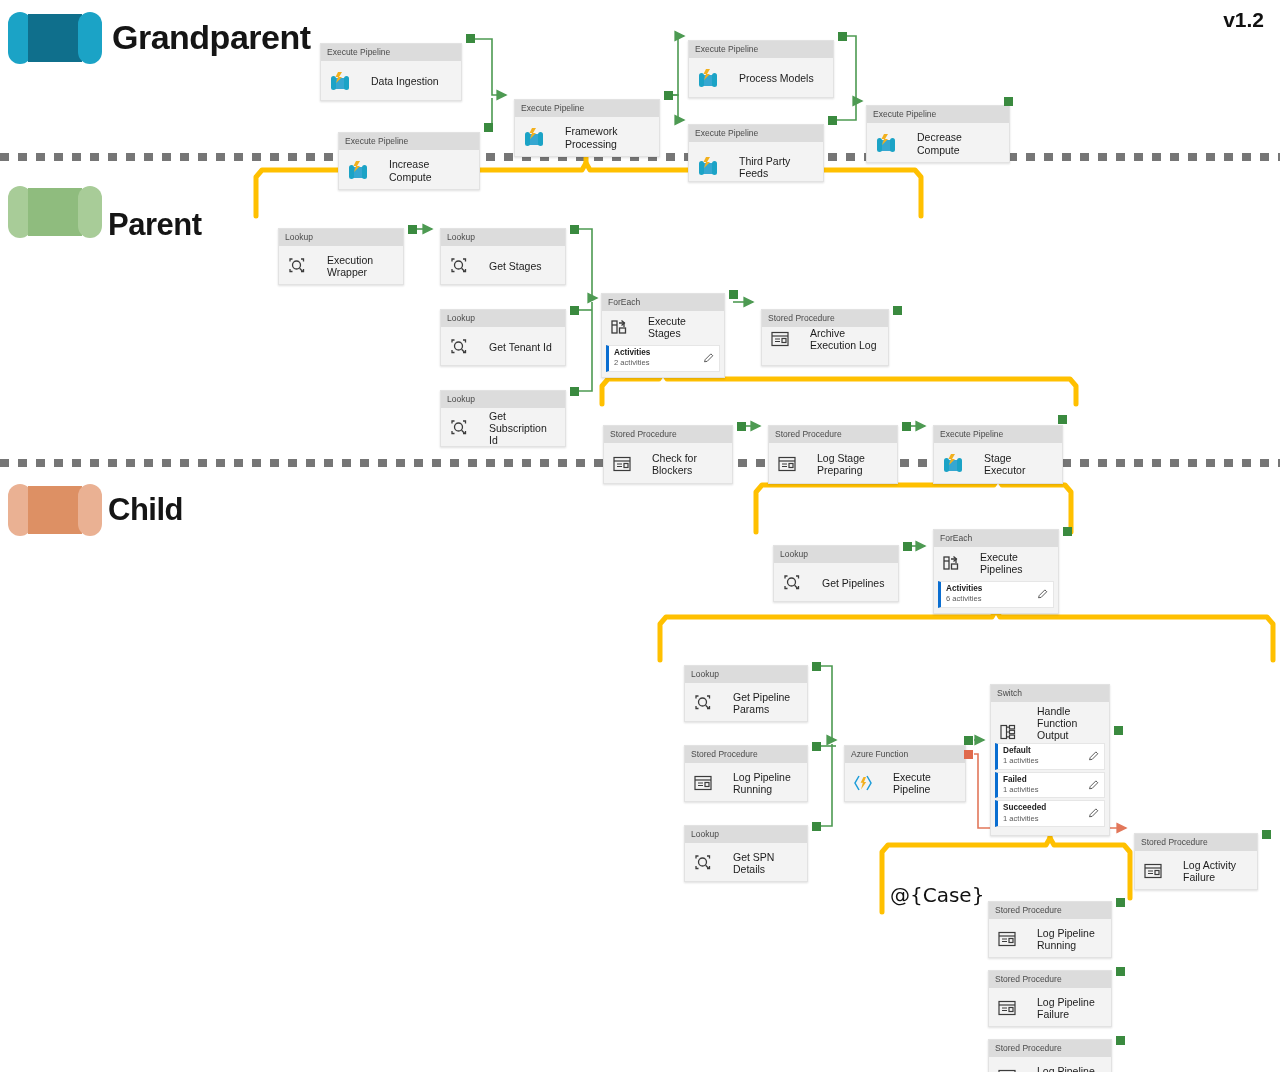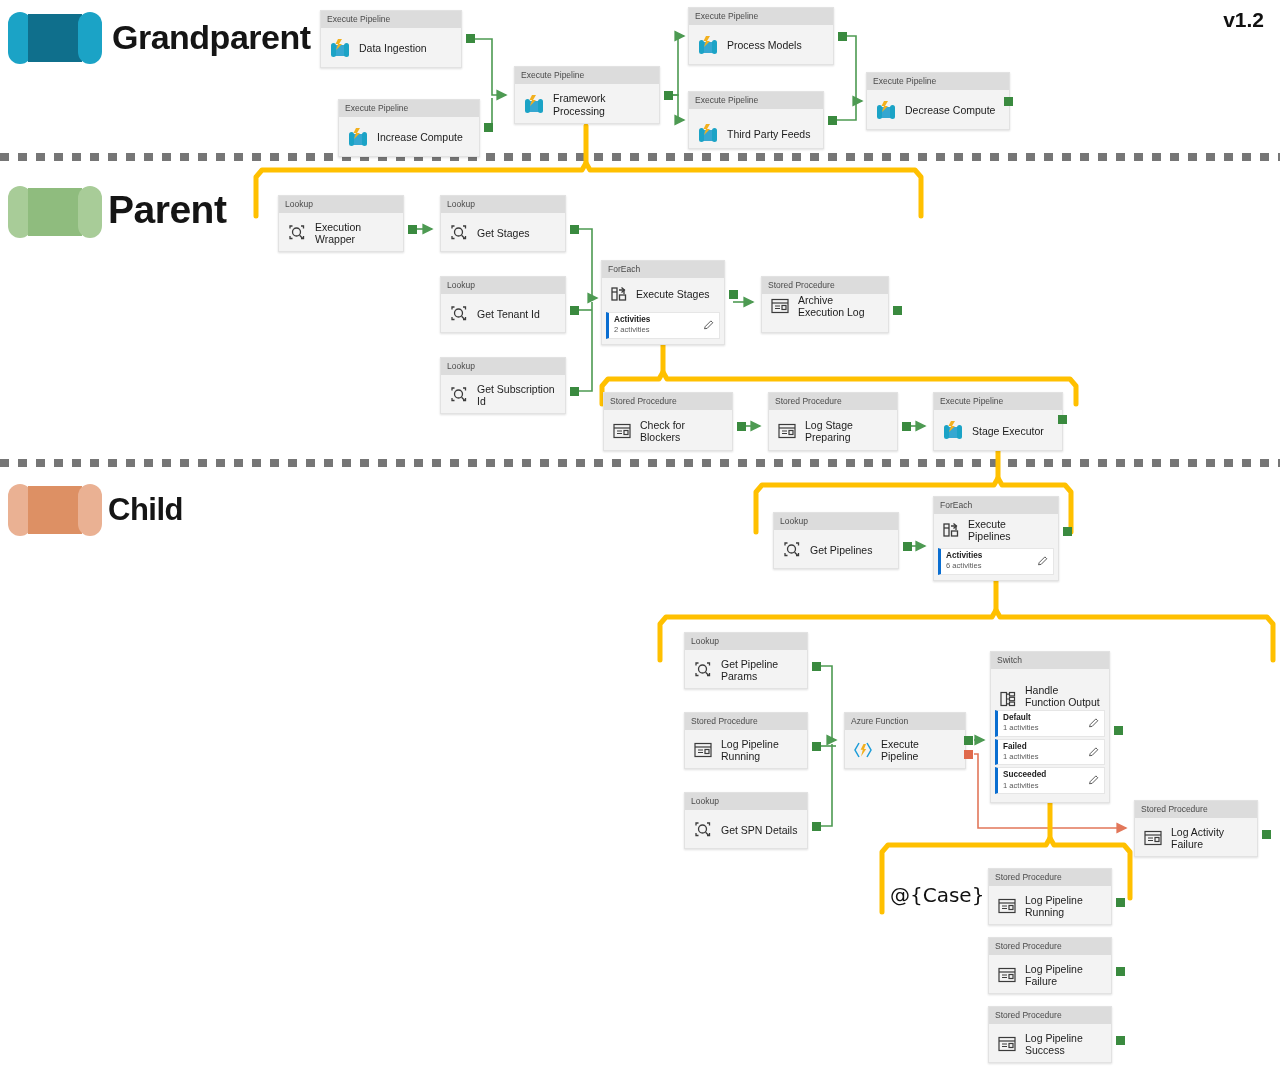--- a/index.html
+++ b/index.html
@@ -20,41 +20,41 @@
   .band-label{position:absolute;font-weight:bold;color:#151515;letter-spacing:-0.5px;}
 
   
   .version{position:absolute;right:16px;top:8px;font-size:21px;font-weight:bold;color:#111;}
 
   
   .node{position:absolute;background:#f3f3f3;border:1px solid #e2e2e2;
     box-shadow:0 1px 2px rgba(0,0,0,.13);box-sizing:border-box;}
   .node > .hdr{height:17px;background:#dcdcdc;color:#4a4a4a;font-size:8.5px;
     line-height:17px;padding-left:6px;white-space:nowrap;overflow:hidden;}
-  .node > .bodyrow{display:flex;align-items:center;gap:8px;padding:0 8px;}
+  .node > .bodyrow{display:flex;align-items:center;gap:20px;padding:0 8px;}
   .node .ttl{font-size:10.5px;color:#1c1c1c;line-height:1.15;}
 
   
   .ic{flex:0 0 auto;display:block;}
 
   
   .case{background:#ffffff;border:1px solid #e6e6e6;border-left:3px solid #0a6ed1;
     margin:2px 4px;padding:2px 4px 3px 5px;display:flex;align-items:center;justify-content:space-between;}
   .case .cl1{font-size:8.2px;font-weight:bold;color:#1c1c1c;line-height:1.25;}
   .case .cl2{font-size:7.6px;color:#5a5a5a;line-height:1.25;}
   .pencil{width:12px;height:12px;flex:0 0 auto;}
 
   
   .handle{position:absolute;width:9px;height:9px;background:#3a8a3f;}
   .handle.red{background:#e06a4c;}
 
   
   svg.layer{position:absolute;left:0;top:0;width:1280px;height:1072px;pointer-events:none;}
   svg.under{z-index:1;}
-  .node{z-index:2;}
+  .node{z-index:2;margin-top:33px;}
   .handle{z-index:4;}
 
   .casetext{position:absolute;font-size:20px;color:#111;font-family:"DejaVu Sans",sans-serif;}
 </style>
 </head>
 <body>
 
 <div id="stage">
 
   <div class="version">v1.2</div>
@@ -67,21 +67,21 @@
     <div class="body" style="background:#0F6F8C"></div>
     <div class="capR" style="background:#1BA3C6"></div>
   </div>
   <div class="band-label" style="left:112px;top:18px;font-size:34px">Grandparent</div>
 
   <div class="spool" style="left:8px;top:186px">
     <div class="capL" style="background:#A8CC98"></div>
     <div class="body" style="background:#8FBC7E"></div>
     <div class="capR" style="background:#A8CC98"></div>
   </div>
-  <div class="band-label" style="left:108px;top:188px;font-size:39px">Parent</div>
+  <div class="band-label" style="left:108px;top:207px;font-size:31px">Parent</div>
 
   <div class="spool" style="left:8px;top:484px">
     <div class="capL" style="background:#EAB193"></div>
     <div class="body" style="background:#DD9064"></div>
     <div class="capR" style="background:#EAB193"></div>
   </div>
   <div class="band-label" style="left:108px;top:492px;font-size:31px">Child</div>
 
   <div class="casetext" style="left:890px;top:883px">@{Case}</div>
 

